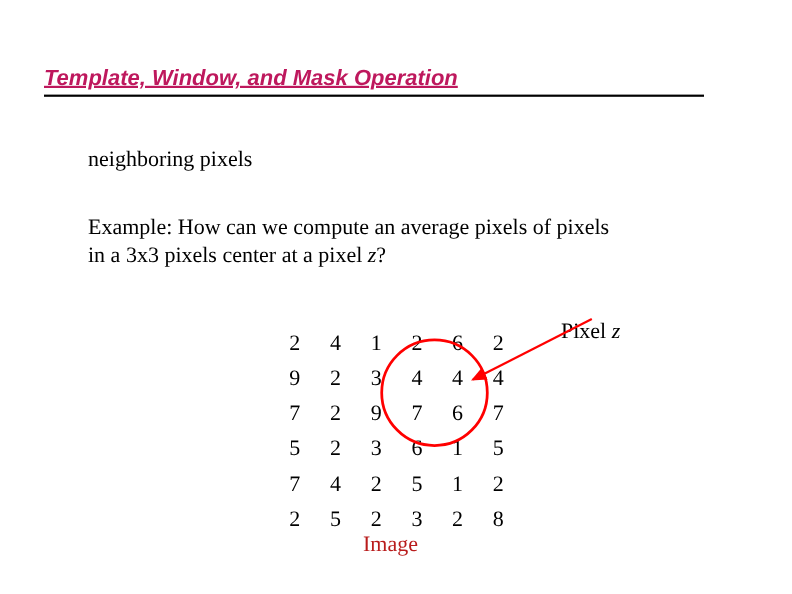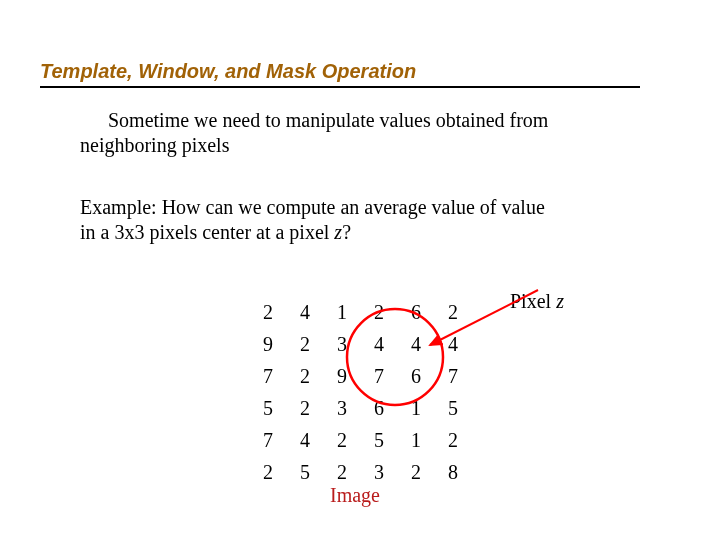--- a/index.html
+++ b/index.html
@@ -12,21 +12,22 @@
     position: relative;
   }
   .title {
     position: absolute;
     left: 40px;
     top: 60px;
     font-family: Arial, Helvetica, sans-serif;
     font-weight: bold;
     font-style: italic;
     font-size: 20px;
-    color: #a16207;
+    color: #be185d;
+    text-decoration: underline;
   }
   .title-underline {
     position: absolute;
     left: 40px;
     top: 86px;
     width: 600px;
     height: 0;
     border-top: 2px solid #000000;
   }
   .para1 {
@@ -85,26 +86,26 @@
     pointer-events: none;
   }
 </style>
 </head>
 <body>
 
 <div class="title">Template, Window, and Mask Operation</div>
 <div class="title-underline"></div>
 
 <div class="para1">
-  <span class="indent"></span><span>Sometime we need to manipulate values obtained from</span><br>
+  <span class="indent"></span><br>
   <span>neighboring pixels</span>
 </div>
 
 <div class="para2">
-  <span>Example: How can we compute an average value of value</span><br>
+  <span>Example: How can we compute an average pixels of pixels</span><br>
   <span>in a 3x3 pixels center at a pixel </span><span class="ital">z</span><span>?</span>
 </div>
 
 <div class="pixelz-label">
   <span>Pixel </span><span class="ital">z</span>
 </div>
 
 <table class="grid">
   <tbody>
       <tr>

